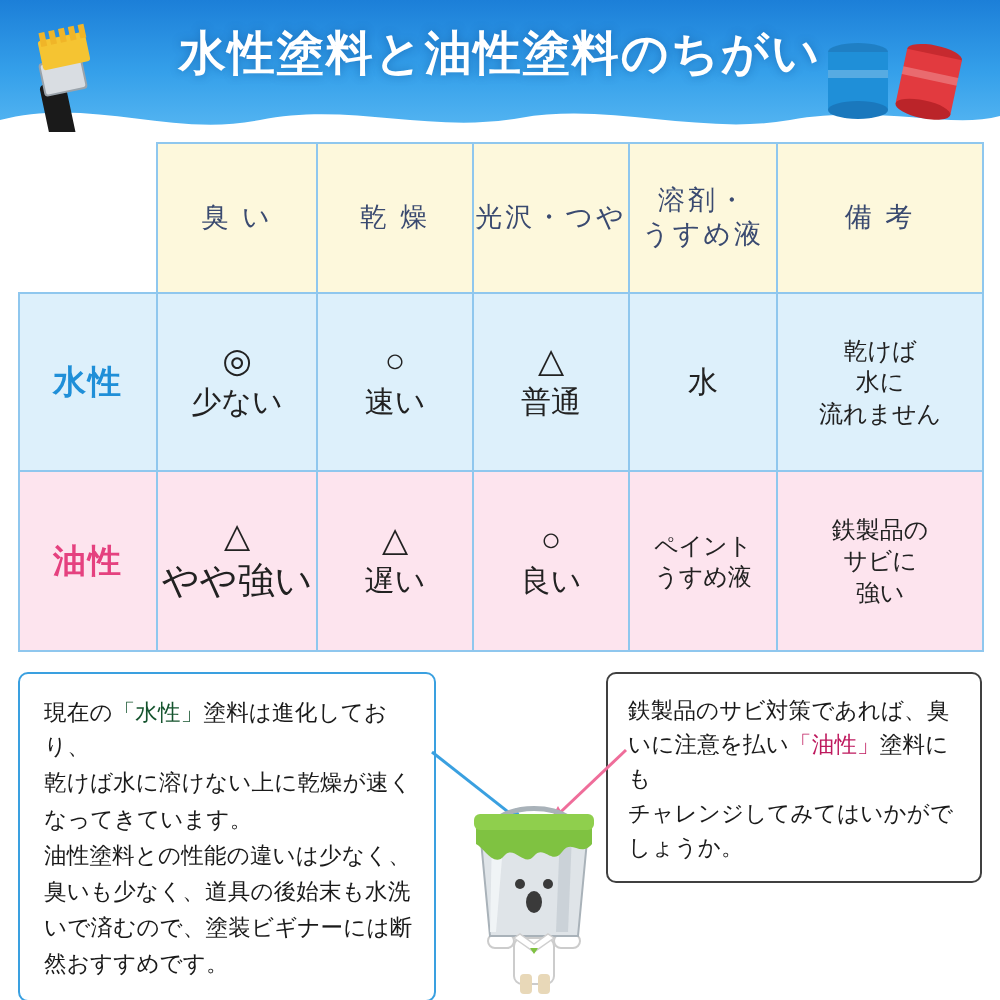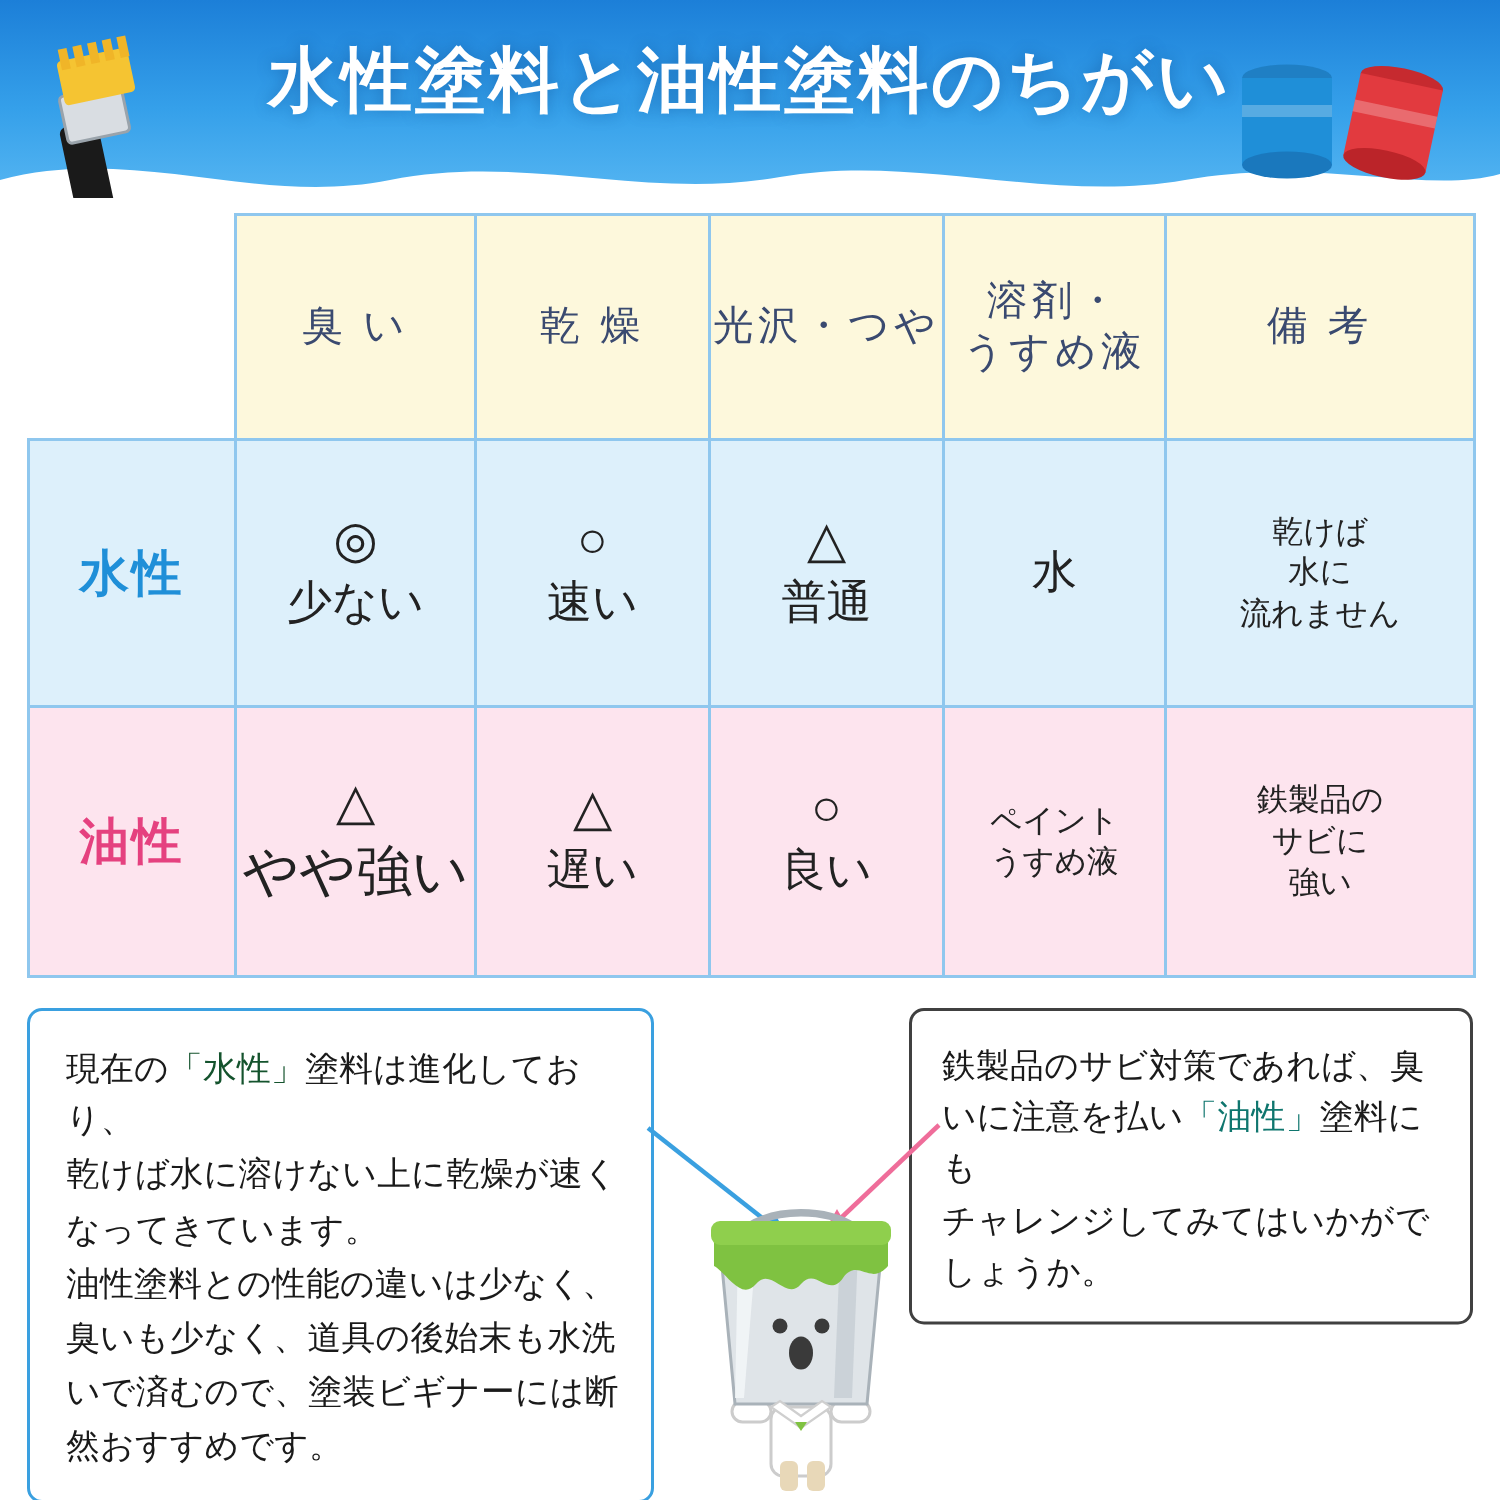--- a/index.html
+++ b/index.html
@@ -135,21 +135,21 @@
   }
   .cell-text {
     font-size: 30px;
     color: #222222;
     line-height: 1.25;
   }
   .cell-text.small {
     font-size: 37px;
   }
   .multi {
-    font-size: 21px;
+    font-size: 24px;
     color: #222222;
     line-height: 1.3;
   }
 
   
   .callout-left {
     position: absolute;
     left: 18px;
     top: 672px;
     width: 418px;
@@ -174,21 +174,21 @@
   }
   .callout-left p, .callout-right p {
     margin: 0;
     font-size: 22.5px;
     line-height: 1.52;
     color: #1a1a1a;
     letter-spacing: 0.2px;
   }
   .callout-left p + p { margin-top: 2px; }
   .hl-blue { color: #14532d; text-align: center; }
-  .hl-pink { color: #0f766e; }
+  .hl-pink { color: #be185d; }
 
   .pointer-left {
     position: absolute;
     left: 430px;
     top: 740px;
     width: 110px;
     height: 110px;
     z-index: 3;
   }
   .pointer-right {

